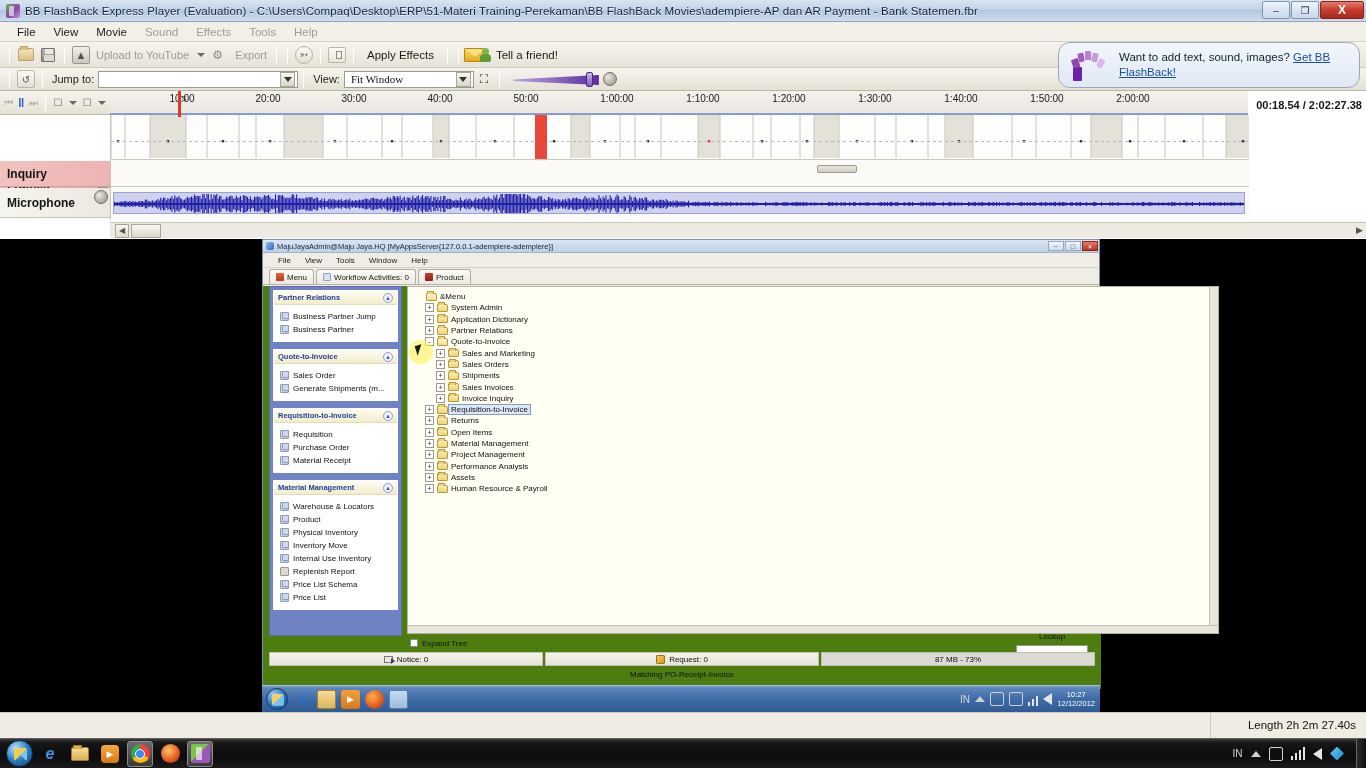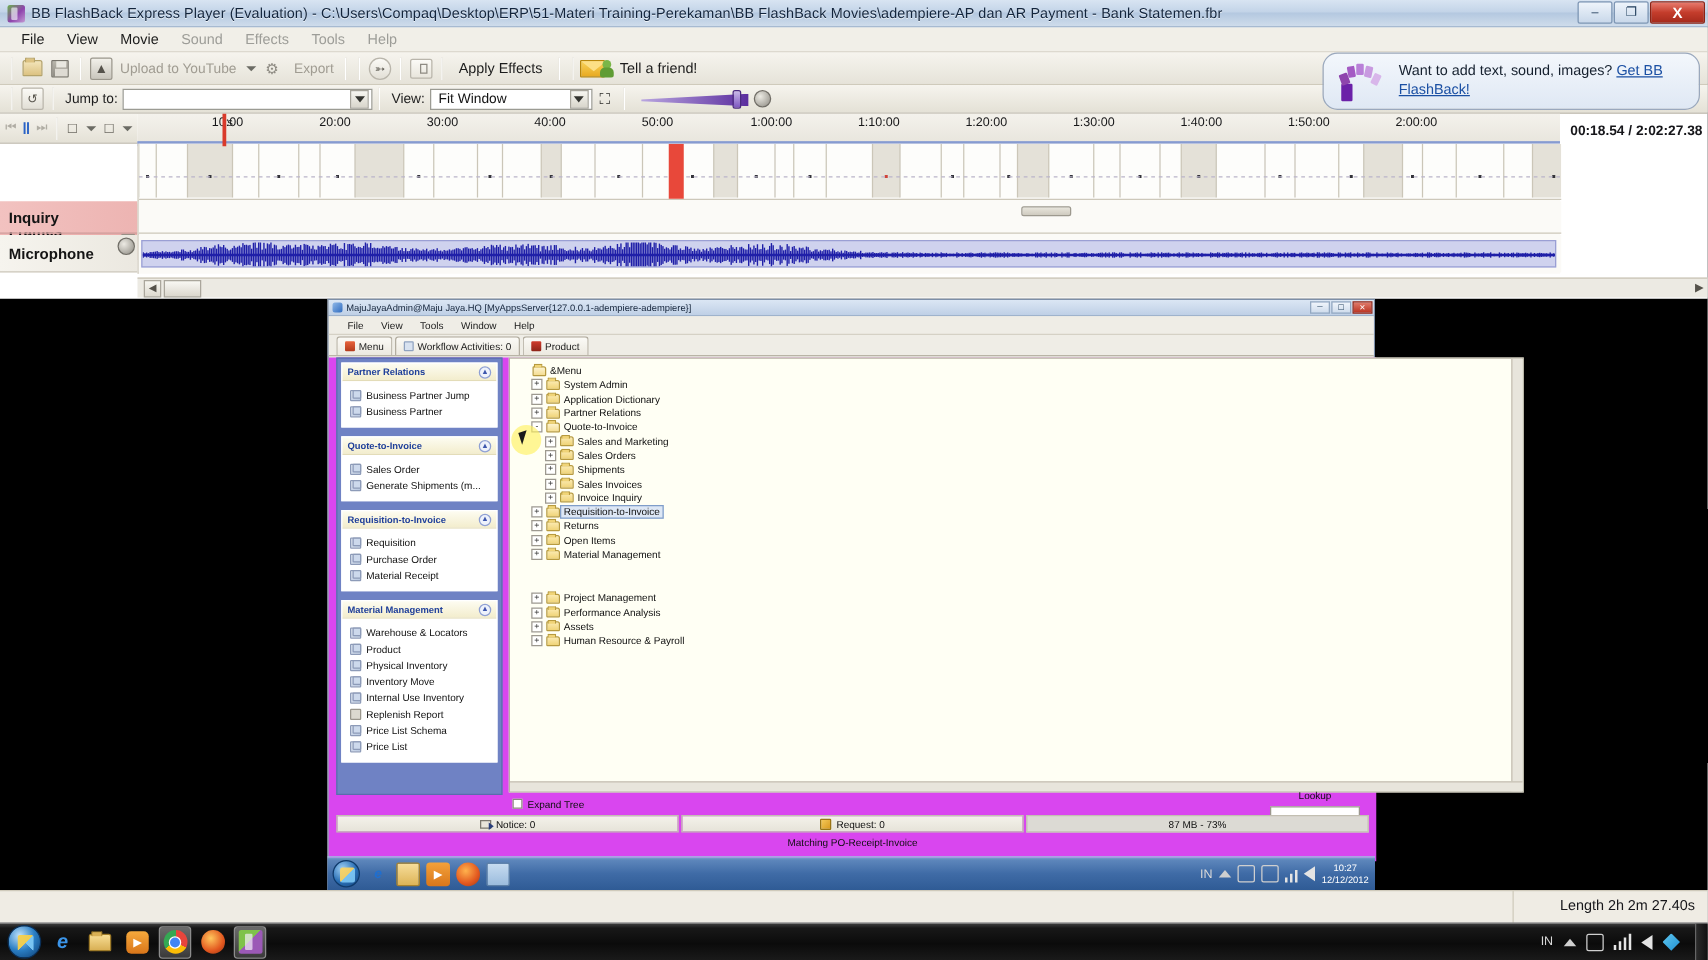--- a/index.html
+++ b/index.html
@@ -94,21 +94,21 @@
   .ic-person::before{content:"";position:absolute;left:2px;top:0;width:7px;height:7px;border-radius:50%;background:#7ab648;}
   .ic-person::after{content:"";position:absolute;left:0;top:6px;width:11px;height:8px;border-radius:4px 4px 2px 2px;background:#5f9c34;}
   .applyfx {
     font-size:11.5px;color:#1c1c1c;padding:2px 8px;
   }
   .tellfriend { font-size:11.5px;color:#1c1c1c;padding-left:5px; }
 
   .combo {
     height:17px; border:1px solid #9b9b93; background:#fff;
     display:flex; align-items:center; justify-content:space-between;
-    font-size:11px; color:#111; padding:0 2px;
+    font-size:11px; color:#111; padding:0 2px;font-family:Liberation Serif, serif;
   }
   .combo .cb-text { flex:1; padding-left:4px; text-align:left; }
   .combo .cb-arrow {
     width:15px;height:15px;background:linear-gradient(to bottom,#f7f6f1,#d8d5cb);
     border:1px solid #a7a49b;display:flex;align-items:center;justify-content:center;
   }
   .cb-arrow i{ width:0;height:0;border-left:4px solid transparent;border-right:4px solid transparent;border-top:5px solid #33332f;display:block; }
   .fitbtn{ width:20px;height:18px;display:flex;align-items:center;justify-content:center;color:#2d2d2a;font-size:12px; }
   .slider-wrap{ display:flex;align-items:center;gap:4px;margin-left:8px; }
   .slider-track{
@@ -239,21 +239,21 @@
     height:17px;width:100%;background:#efede6;border-bottom:1px solid #b9b4a6;
     display:flex;align-items:flex-end;padding-left:6px;gap:2px;
   }
   .erp-tab{
     height:15px;display:flex;align-items:center;gap:3px;padding:0 6px;font-size:8px;color:#1a1a1a;
     border:1px solid #b2ada0;border-bottom:none;border-radius:3px 3px 0 0;
     background:linear-gradient(to bottom,#fbfaf6,#ece9e0);
   }
   .erp-tab .ti{ width:8px;height:8px;border-radius:1px; }
 
-  .erp-body{ position:absolute;left:0;top:46px;width:838px;height:403px;background:#d946ef;padding:6px; }
+  .erp-body{ position:absolute;left:0;top:46px;width:838px;height:403px;background:#4d7c0f;padding:6px; }
 
   
   .erp-side{
     position:absolute;left:6px;top:0px;width:133px;height:350px;
     background:#6f82c4;border:1px solid #5a6cad;padding:3px;
   }
   .panel{ background:#ffffff;border:1px solid #ffffff;margin-bottom:7px; }
   .panel-head{
     height:14px;background:linear-gradient(to bottom,#fdfcf1,#f3edcd);
     border-bottom:1px solid #e3dcb8;display:flex;align-items:center;
@@ -1681,21 +1681,21 @@
               <div class="trow" style="padding-left: 11px;">
                 <span class="expander">+</span>
                 <span class="fold" style="margin-left: 3px;"></span>
                 <span class="tl">Open Items</span>
               </div>
               <div class="trow" style="padding-left: 11px;">
                 <span class="expander">+</span>
                 <span class="fold" style="margin-left: 3px;"></span>
                 <span class="tl">Material Management</span>
               </div>
-              <div class="trow" style="padding-left: 11px; margin-top: 24px;">
+              <div class="trow" style="padding-left: 11px;">
                 <span class="expander">+</span>
                 <span class="fold" style="margin-left: 3px;"></span>
                 <span class="tl">Project Management</span>
               </div>
               <div class="trow" style="padding-left: 11px;">
                 <span class="expander">+</span>
                 <span class="fold" style="margin-left: 3px;"></span>
                 <span class="tl">Performance Analysis</span>
               </div>
               <div class="trow" style="padding-left: 11px;">

